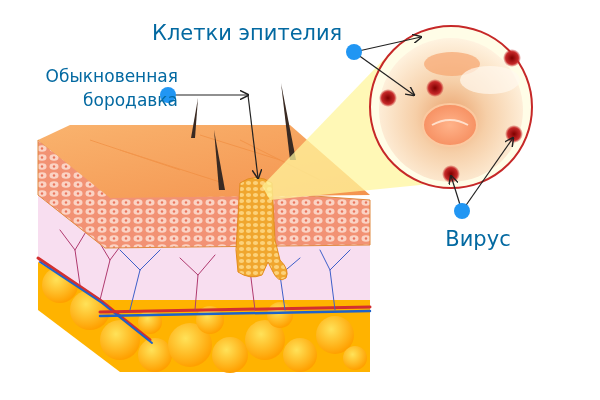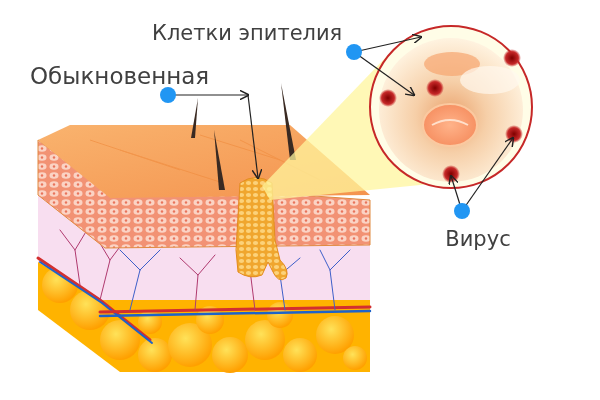--- a/index.html
+++ b/index.html
@@ -1,20 +1,20 @@
 <!DOCTYPE html>
 <html><head>
 <meta charset="utf-8">
 <style>
   html, body { margin: 0; padding: 0; background: #ffffff; }
   body { width: 600px; height: 400px; position: relative; overflow: hidden;
          font-family: "DejaVu Sans", "Liberation Sans", sans-serif; }
-  .label { position: absolute; color: #404040; white-space: nowrap; line-height: 1.2; }
+  .label { position: absolute; color: #0369a1; white-space: nowrap; line-height: 1.2; }
   #lbl-epi { left: 152px; top: 21px; font-size: 21px; }
-  #lbl-wart { left: 30px; top: 64px; font-size: 23px; text-align: right; width: 148px; line-height: 24px; }
+  #lbl-wart { left: 30px; top: 64px; font-size: 17px; text-align: right; width: 148px; line-height: 24px; }
   #lbl-virus { left: 413px; top: 222px; font-size: 21px; text-align: center; width: 130px; line-height: 34px; }
   svg#art { position: absolute; left: 0; top: 0; }
 </style>
 </head>
 <body>
 
 <svg id="art" width="600" height="400" viewBox="0 0 600 400">
   <defs>
     <radialGradient id="cellGrad" cx="50%" cy="55%" r="55%">
       <stop offset="0%" stop-color="#e9a06a"></stop>
@@ -126,16 +126,17 @@
   </g>
 
   <circle cx="354" cy="52" r="8" fill="#2196f3"></circle>
   <circle cx="168" cy="95" r="8" fill="#2196f3"></circle>
   <circle cx="462" cy="211" r="8" fill="#2196f3"></circle>
 </svg>
 
 <div class="label" id="lbl-epi">Клетки эпителия</div>
 <div class="label" id="lbl-wart">
   <div>Обыкновенная</div>
+  <div>бородавка</div>
 </div>
 <div class="label" id="lbl-virus">
   <div>Вирус</div>
 </div>
 
 </body></html>

